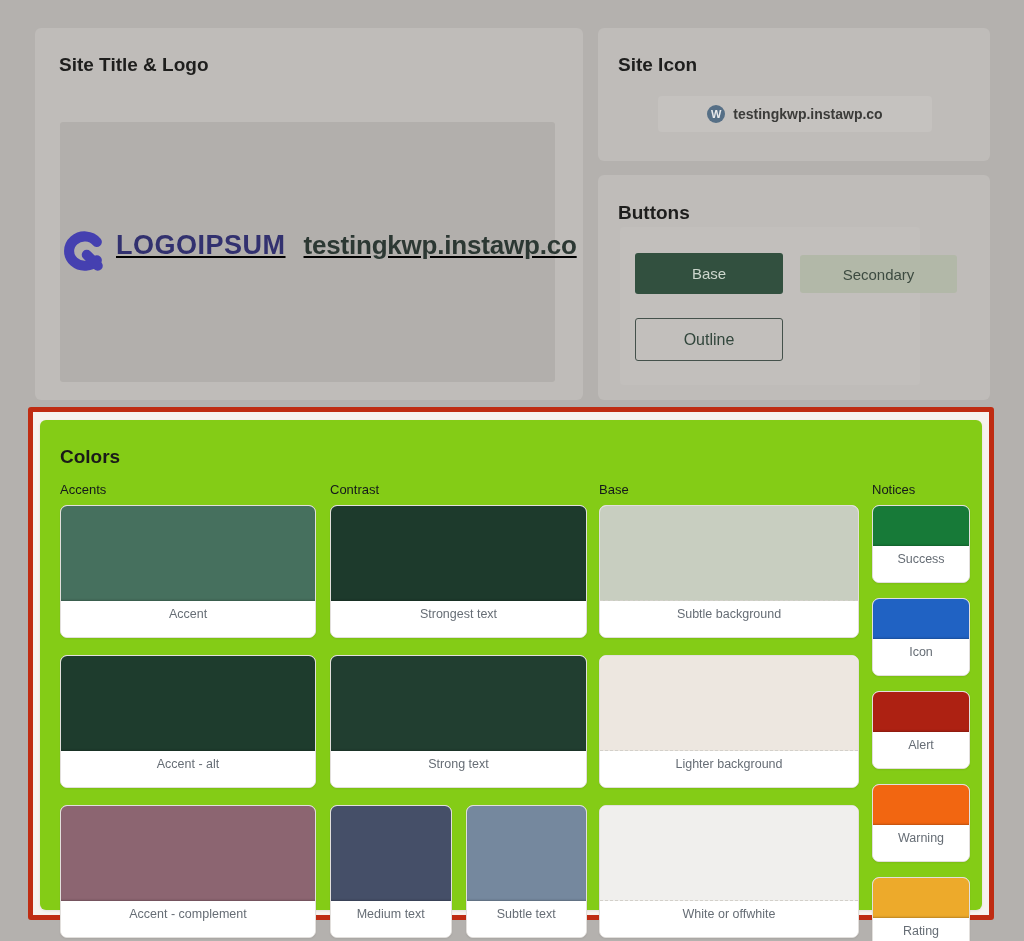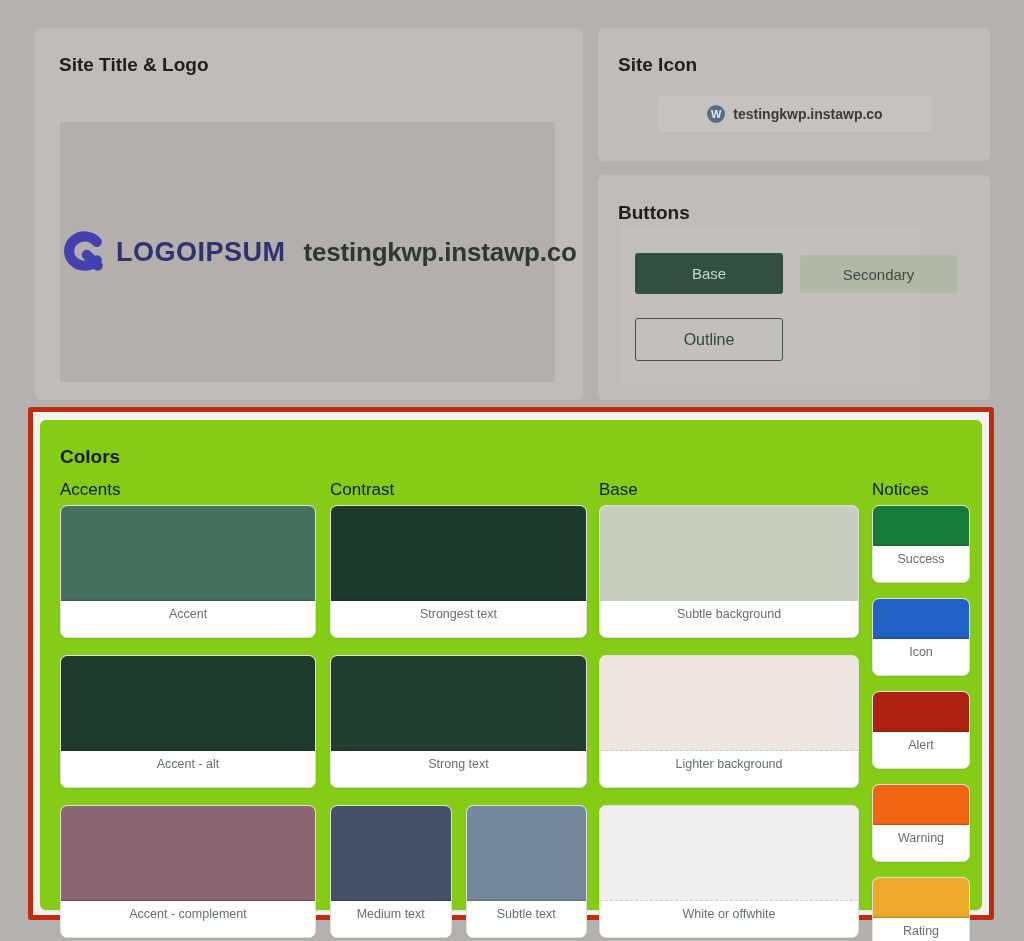--- a/index.html
+++ b/index.html
@@ -27,22 +27,23 @@
     position:absolute;
     left:25px; top:94px;
     width:495px; height:260px;
     background:#b2afac;
     border-radius:3px;
   }
   .logo-row {
     position:absolute;
     left:2px; top:50%;
     transform:translateY(-50%);
-    display:flex; align-items:center;
+    display:flex; align-items:flex-start;
     white-space:nowrap;
+    text-decoration:underline;
   }
   .logoipsum-mark { width:44px; height:44px; margin-right:10px; color:#4540b0; }
   .logoipsum-text {
     font-size:27px; font-weight:800; letter-spacing:0.5px;
     color:#32316f; margin-right:18px;
   }
   .site-url-big { font-size:26px; font-weight:700; color:#2c3833; letter-spacing:-0.2px; }
 
   .icon-strip {
     position:absolute;
@@ -96,21 +97,21 @@
     box-shadow:0 1px 3px rgba(0,0,0,0.08);
   }
   .colors-card .card-title { color:#1a1a19; }
   .palette { position:absolute; left:20px; top:60px; width:902px; height:428px; }
   .pal-col { position:absolute; top:0; }
   .col-accents  { left:0;     width:256px; }
   .col-contrast { left:270px; width:257px; }
   .col-base     { left:539px; width:260px; }
   .col-notices  { left:812px; width:98px;  }
   .col-heading {
-    font-size:17px; font-weight:500; color:#14181c;
+    font-size:13px; font-weight:500; color:#14181c;
     height:25px; line-height:20px;
   }
   .tile {
     background:#fff;
     border:1px solid #e2dfdc;
     border-radius:7px;
     overflow:hidden;
     box-shadow:0 1px 2px rgba(0,0,0,0.07);
     margin-bottom:17px;
   }

